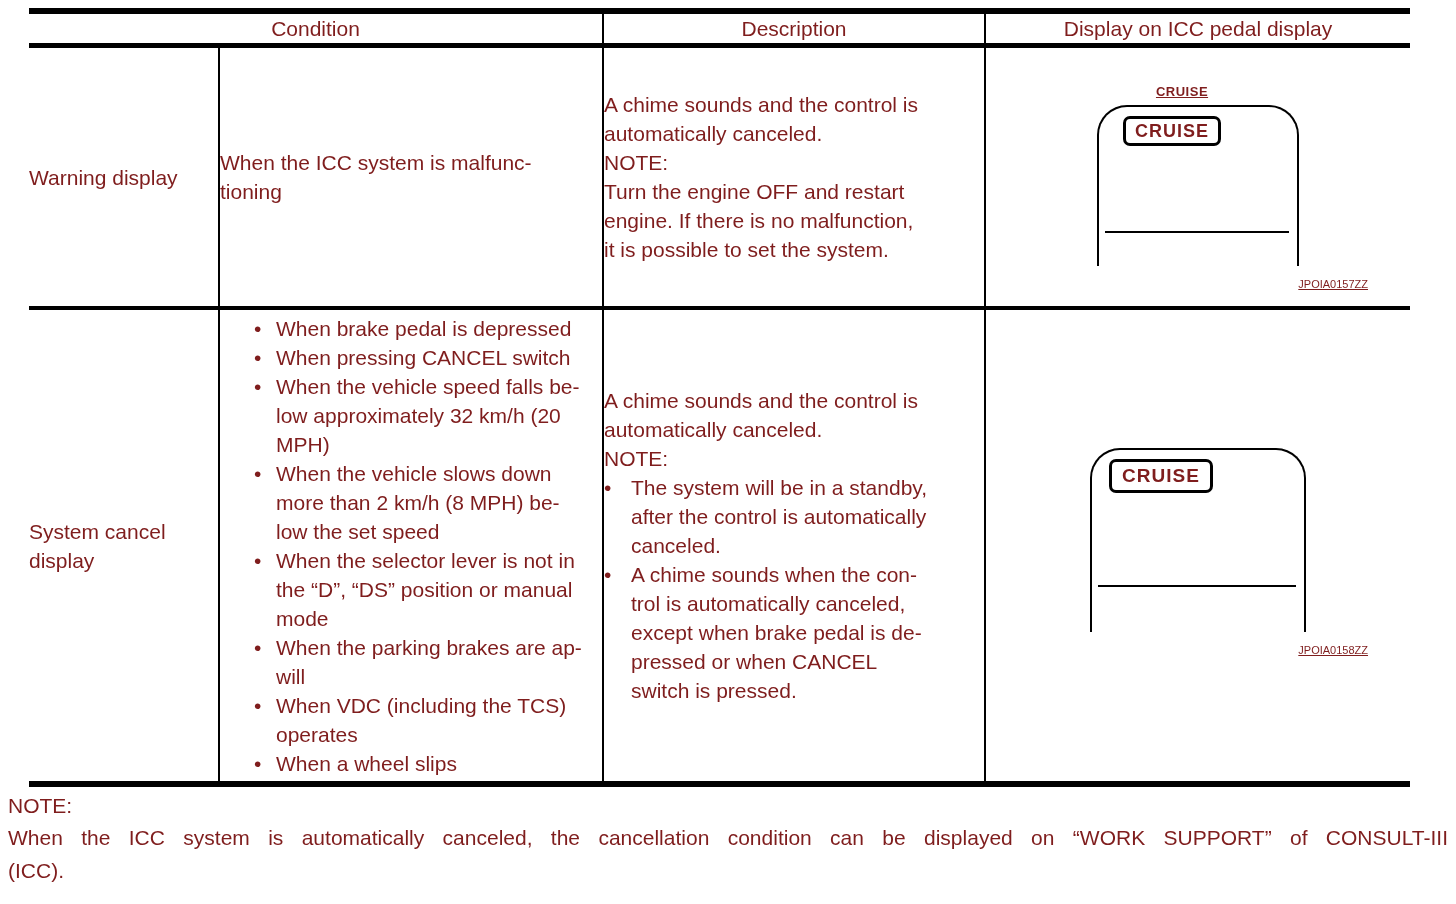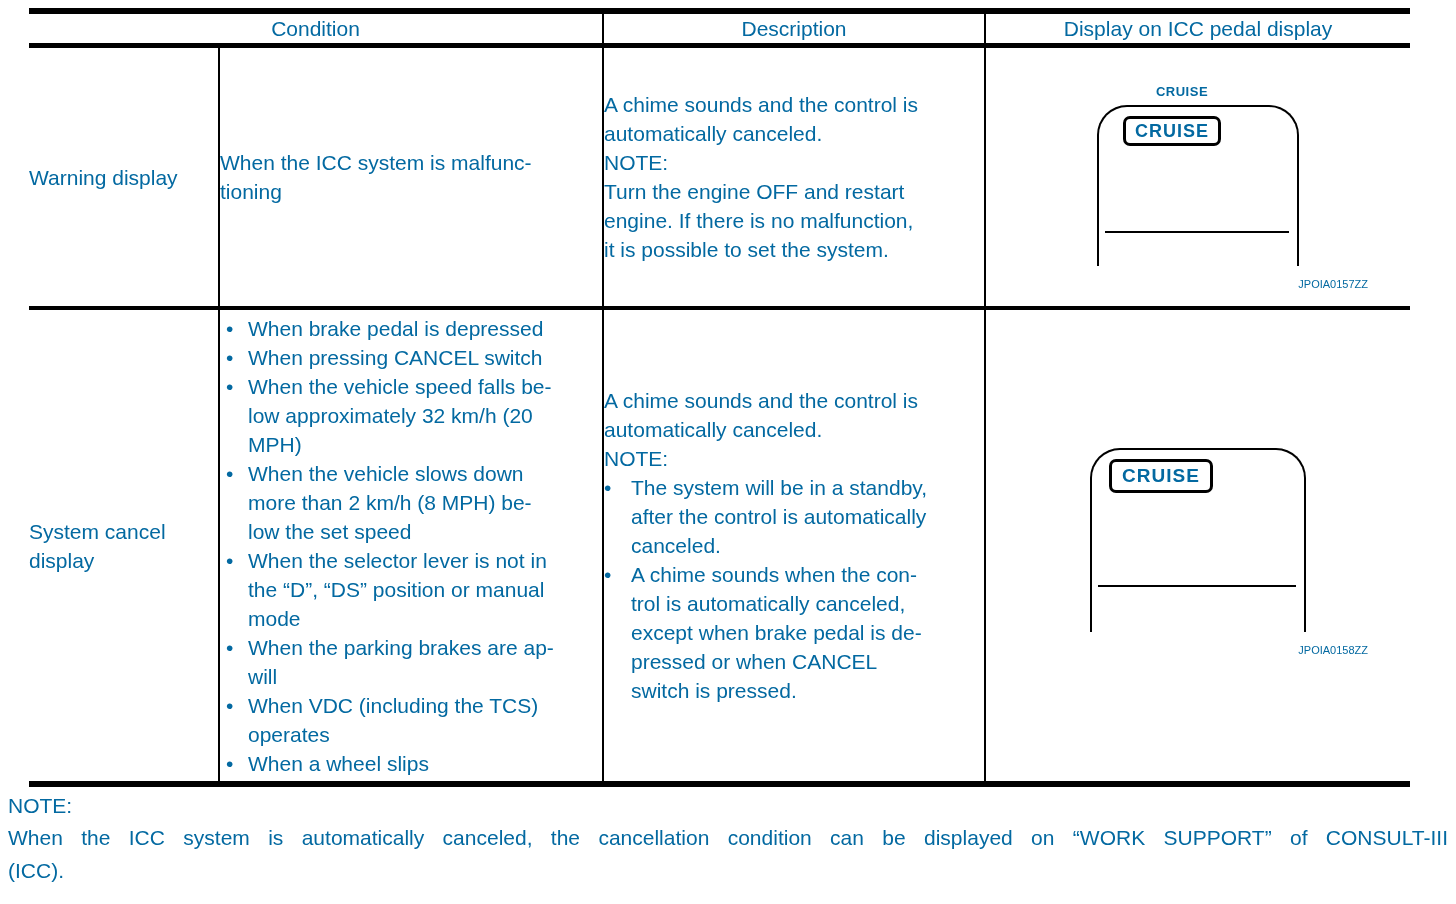--- a/index.html
+++ b/index.html
@@ -1,21 +1,21 @@
 <!DOCTYPE html>
 <html><head>
 <meta charset="utf-8">
 <style>
   html, body { margin: 0; padding: 0; background: #ffffff; }
   .page {
     position: relative;
     width: 1456px;
     height: 904px;
     background: #ffffff;
-    color: #0369a1;
+    color: #7f1d1d;
     font-family: "Liberation Sans", sans-serif;
     overflow: hidden;
   }
 
   
   table.icc-table {
     border-collapse: collapse;
     table-layout: fixed;
     width: 1381px;
     margin-left: 29px;
@@ -32,34 +32,34 @@
   }
   .icc-table thead tr { height: 33px; border-bottom: 5px solid #000; }
   .icc-table thead th { text-align: center; }
   .icc-table tr.row1 { height: 258px; border-bottom: 4px solid #000; }
   .icc-table tr.row2 { height: 476px; }
   .icc-table td + td, .icc-table th + th { border-left: 2px solid #000; }
 
   .pre { white-space: pre-line; }
   .label-cell { padding-left: 13px; padding-right: 4px; }
   .cond-cell  { padding-left: 15px; padding-right: 2px; }
-  .cond-cell.bullets-cell { padding-left: 6px; }
+  .cond-cell.bullets-cell { padding-left: 34px; }
   .desc-cell  { padding-left: 15px; padding-right: 4px; }
   .note-label { font-weight: normal; }
 
   
   .bullet-item { display: flex; align-items: flex-start; }
   .bullet-dot { flex: 0 0 22px; }
   .desc-cell .bullet-dot { flex: 0 0 27px; }
   .bullet-dot::before { content: "\2022"; }
   .bullet-text { white-space: pre-line; }
 
   
   .fig-cell { padding: 0; }
-  .figure { width: 340px; margin: 13px auto; }
+  .figure { width: 340px; margin: 13px auto; text-decoration: underline; }
   .row1 .figure { margin-top: 36px; }
   .row2 .figure { margin-top: 28px; }
   .fig-top-label {
     font-weight: bold;
     font-size: 13px;
     line-height: 16px;
     letter-spacing: 0.5px;
     text-align: center;
     position: relative;
     left: -16px;

